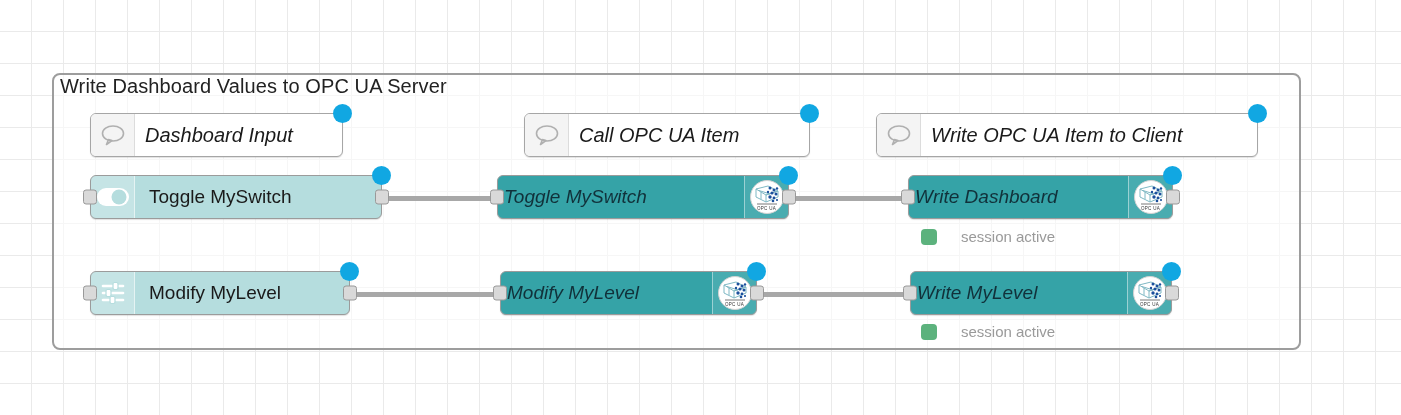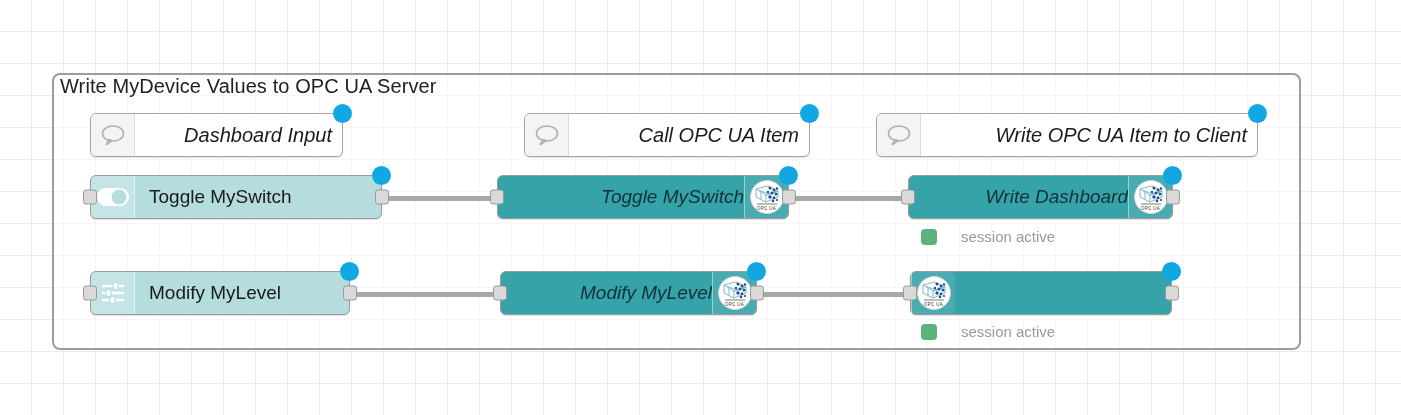--- a/index.html
+++ b/index.html
@@ -65,21 +65,21 @@
     position: absolute;
     border: 1px solid #9b9b9b;
     border-radius: 6px;
     display: flex;
     align-items: center;
     box-shadow: 0 1px 1px rgba(0,0,0,0.12);
   }
 
   .node-label {
     flex: 1;
-    text-align: right;
+    text-align: left;
     font-size: 19px;
     color: #1a1a1a;
     white-space: nowrap;
     overflow: hidden;
   }
 
   
   .node.comment {
     background: #ffffff;
     height: 44px;
@@ -205,21 +205,21 @@
     justify-content: center;
     overflow: hidden;
   }
 </style>
 </head>
 <body>
 
 <div id="canvas">
 
   <div id="group-box"></div>
-  <div id="group-title">Write MyDevice Values to OPC UA Server</div>
+  <div id="group-title">Write Dashboard Values to OPC UA Server</div>
 
   <div class="wire" style="left:382px; top:196px; width:115px;"></div>
   <div class="wire" style="left:789px; top:196px; width:118px;"></div>
   <div class="wire" style="left:350px; top:292px; width:148px;"></div>
   <div class="wire" style="left:757px; top:292px; width:152px;"></div>
 
   <div class="node comment" style="left:90px; top:113px; width:253px;">
     <div class="icon-box">
       <svg class="ic" width="26" height="22" viewBox="0 0 26 22" aria-hidden="true">
         <ellipse cx="13" cy="9.5" rx="10.5" ry="7.5" fill="none" stroke="#b0b0b0" stroke-width="1.6"></ellipse>
@@ -387,20 +387,21 @@
         </svg>
         <span style="font-size:4.5px; color:#333; letter-spacing:0.3px; margin-top:-1px;">OPC UA</span>
       </div>
     </div>
     <div class="port in"></div>
     <div class="port out"></div>
     <div class="blue-dot"></div>
   </div>
 
   <div class="node opc" style="left:910px; top:271px; width:262px;">
+    <span class="node-label">Write MyLevel</span>
     <div class="icon-box">
       <div class="opc-logo">
         <svg class="ic" width="30" height="24" viewBox="0 0 30 24" aria-hidden="true">
           <g stroke="#7fb8c4" stroke-width="1" fill="none">
             <path d="M4 6 L16 3 L26 8 L14 12 Z"></path>
             <path d="M4 6 L4 14 L14 19 L14 12"></path>
             <path d="M14 12 L26 8 L26 14 L14 19"></path>
             <path d="M7 7.5 L18 11"></path>
               <path d="M9 9 L9 16"></path>
           </g>

